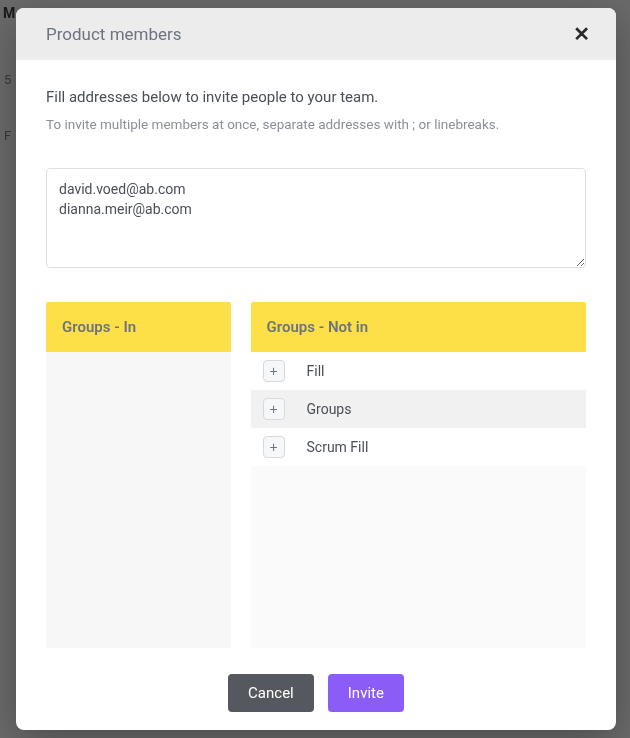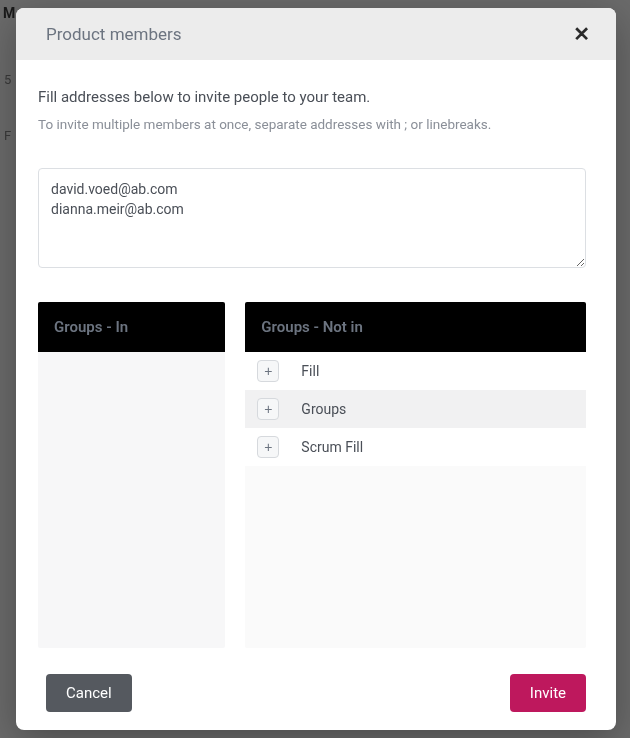--- a/index.html
+++ b/index.html
@@ -71,21 +71,21 @@
       background: none;
       border: none;
       font-size: 20px;
       font-weight: bold;
       color: #2a2a2a;
       cursor: pointer;
       line-height: 1;
       padding: 0 4px;
     }
     .modal-body {
-      padding: 28px 30px 10px 22px;
+      padding: 28px 30px 10px 30px;
       flex: 1;
       display: flex;
       flex-direction: column;
       overflow: hidden;
     }
     .instruction {
       font-size: 15px;
       color: #4a4f57;
       margin-bottom: 10px;
     }
@@ -120,21 +120,21 @@
       border-radius: 2px;
       overflow: hidden;
     }
     .groups-panel.in {
       flex: 0.55;
     }
     .groups-panel.notin {
       flex: 1;
     }
     .groups-header {
-      background: #000000;
+      background: #fde047;
       padding: 16px 16px;
       font-size: 15px;
       font-weight: 600;
       color: #6c7480;
     }
     .groups-body {
       flex: 1;
       background: #fafafa;
       overflow-y: auto;
     }
@@ -166,37 +166,37 @@
       justify-content: center;
       cursor: pointer;
       font-size: 14px;
       color: #6c7480;
       line-height: 1;
       padding: 0;
     }
     .modal-footer {
       padding: 16px 30px 18px 30px;
       display: flex;
-      justify-content: space-between;
+      justify-content: center;
       gap: 14px;
     }
     .btn {
       border: none;
       border-radius: 4px;
       padding: 10px 20px;
       font-size: 15px;
       cursor: pointer;
       font-family: inherit;
     }
     .btn-cancel {
       background: #55595f;
       color: #ffffff;
     }
     .btn-invite {
-      background: #be185d;
+      background: #8b5cf6;
       color: #ffffff;
     }
   </style>
 </head>
 <body>
 
 <div class="backdrop">
   <span class="backdrop-hint">M</span>
   <span class="backdrop-hint2">5</span>
   <span class="backdrop-hint3">F</span>

